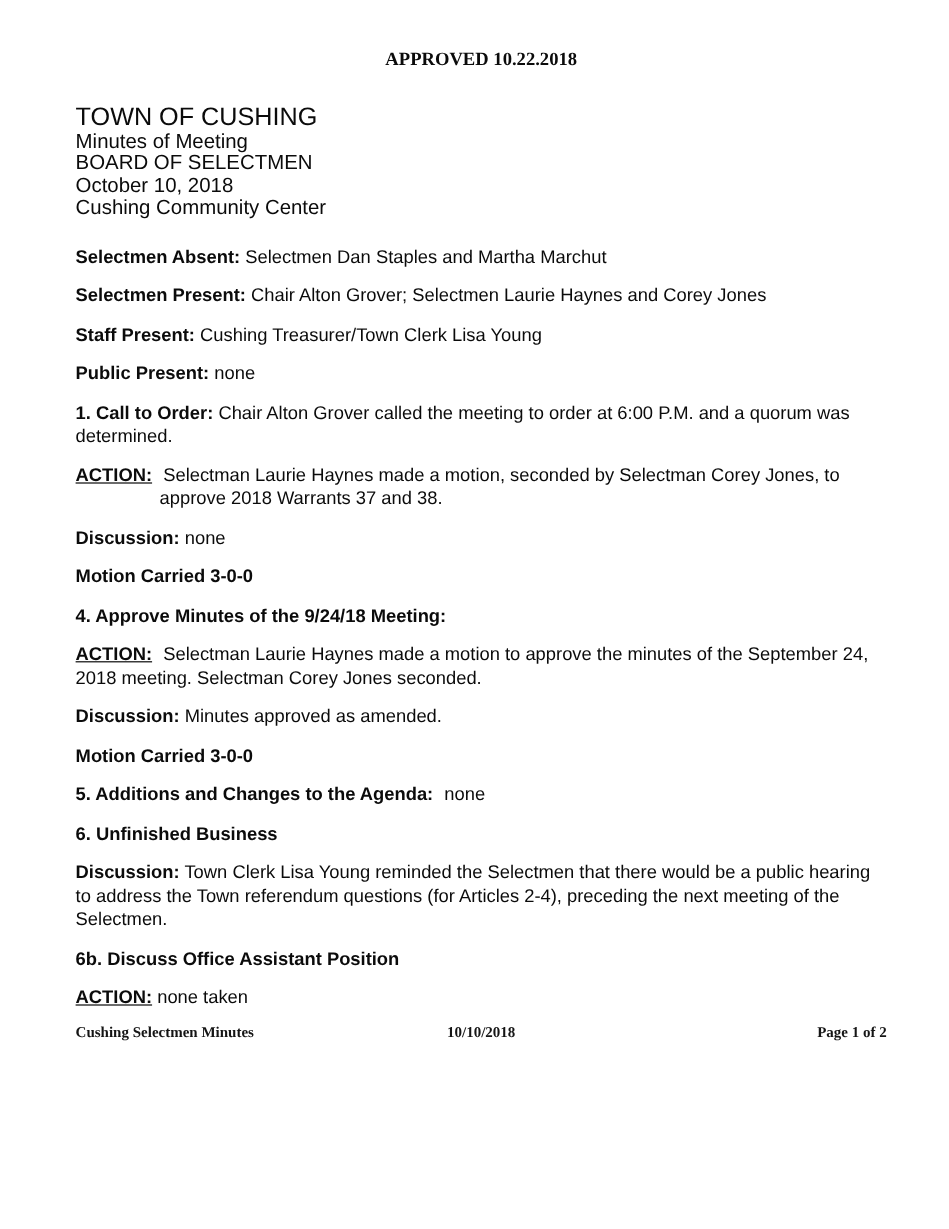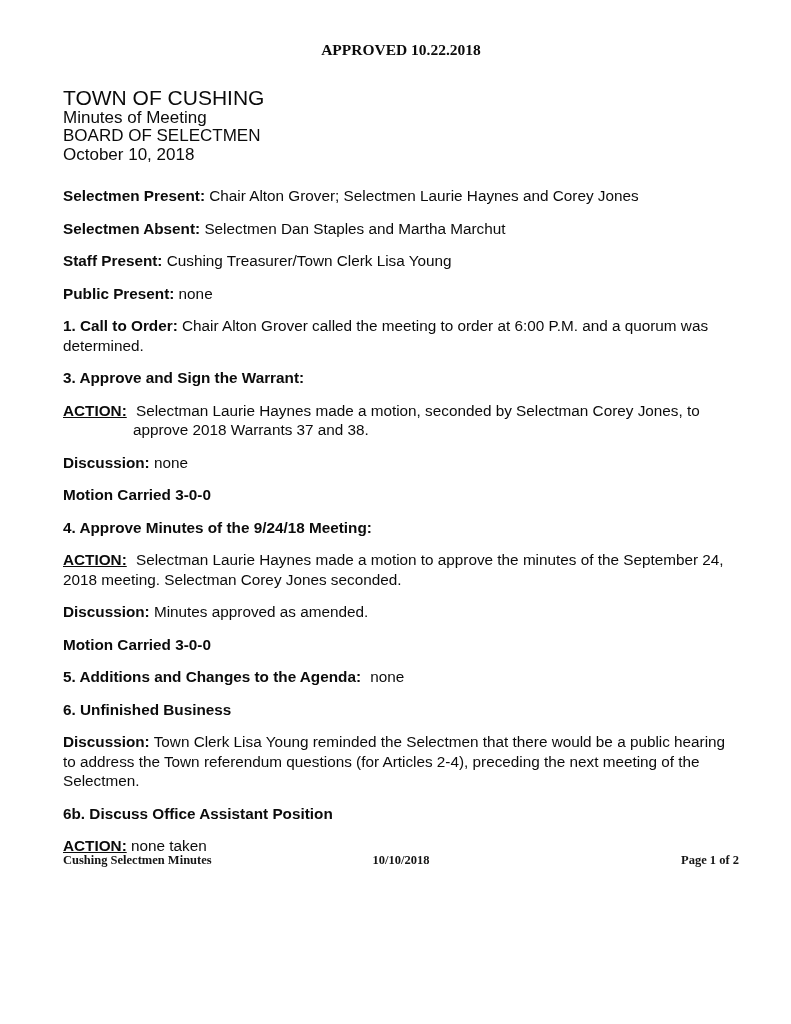--- a/index.html
+++ b/index.html
@@ -62,34 +62,34 @@
 <div class="page">
   <div class="content">
 
     <p class="approved">APPROVED 10.22.2018</p>
 
     <div class="doc-header">
       <p class="title">TOWN OF CUSHING</p>
       <p class="sub">Minutes of Meeting</p>
       <p class="sub">BOARD OF SELECTMEN</p>
       <p class="sub">October 10, 2018</p>
+      <p class="sub">Cushing Community Center</p>
     </div>
 
+    <p class="para"><span class="b">Selectmen Absent:</span> <span>Selectmen Dan Staples and Martha Marchut</span></p>
+
     <p class="para"><span class="b">Selectmen Present:</span> <span>Chair Alton Grover; Selectmen Laurie Haynes and Corey Jones</span></p>
-
-    <p class="para"><span class="b">Selectmen Absent:</span> <span>Selectmen Dan Staples and Martha Marchut</span></p>
 
     <p class="para"><span class="b">Staff Present:</span> <span>Cushing Treasurer/Town Clerk Lisa Young</span></p>
 
     <p class="para"><span class="b">Public Present:</span> <span>none</span></p>
 
     <p class="para"><span class="b">1. Call to Order:</span> <span>Chair Alton Grover called the meeting to order at 6:00 P.M. and a quorum was determined.</span></p>
 
 
-    <p class="para b">3. Approve and Sign the Warrant:</p>
 
     <p class="para hang"><span class="b u gap2">ACTION:</span> <span>Selectman Laurie Haynes made a motion, seconded by Selectman Corey Jones, to approve 2018 Warrants 37 and 38.</span></p>
 
     <p class="para ind1"><span class="b">Discussion:</span> <span>none</span></p>
 
     <p class="para ind2 b">Motion Carried 3-0-0</p>
 
     <p class="para b">4. Approve Minutes of the 9/24/18 Meeting:</p>
 
     <p class="para"><span class="b u gap2">ACTION:</span> <span>Selectman Laurie Haynes made a motion to approve the minutes of the September 24, 2018 meeting. Selectman Corey Jones seconded.</span></p>

